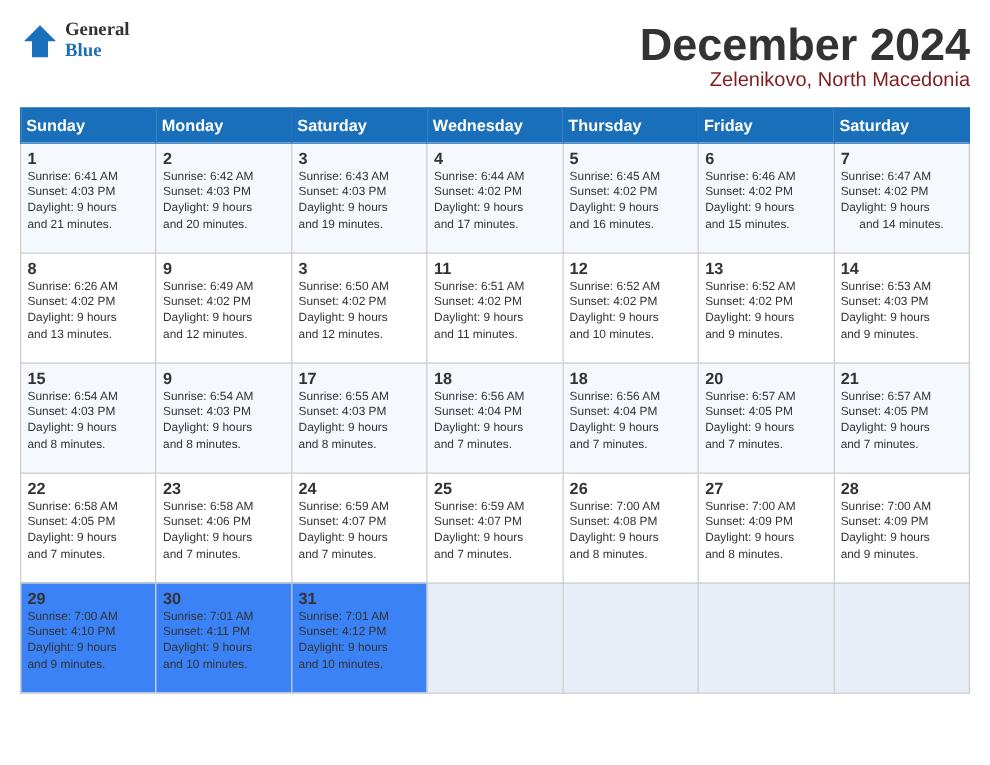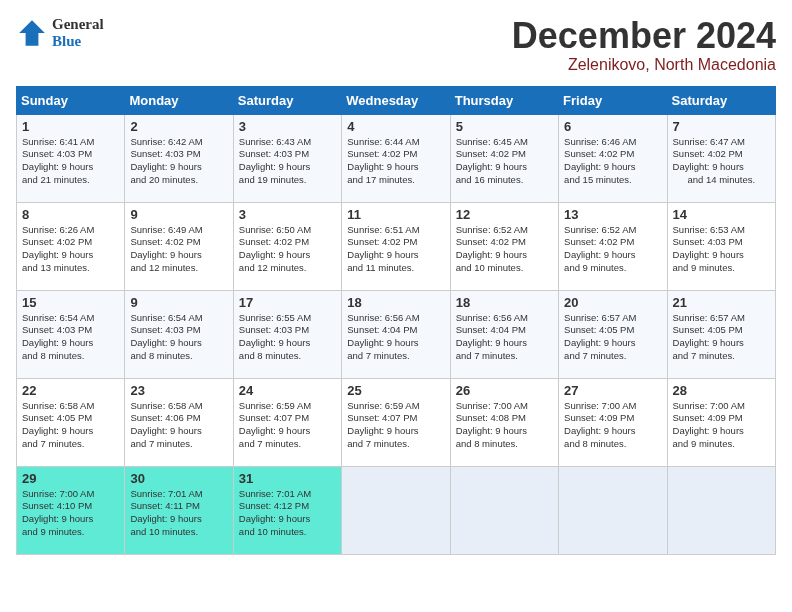--- a/index.html
+++ b/index.html
@@ -75,21 +75,21 @@
       padding: 4px 5px;
       font-size: 9.5px;
       color: #333;
       height: 88px;
       background: #fff;
     }
     tbody tr:nth-child(odd) td {
       background: #f5f8fd;
     }
     tbody tr:last-child td {
-      background: #5eead4;
+      background: #3b82f6;
     }
     .day-number {
       font-size: 13px;
       font-weight: bold;
       display: block;
       margin-bottom: 2px;
     }
     .empty-cell {
       background: #e8eef7 !important;
     }

